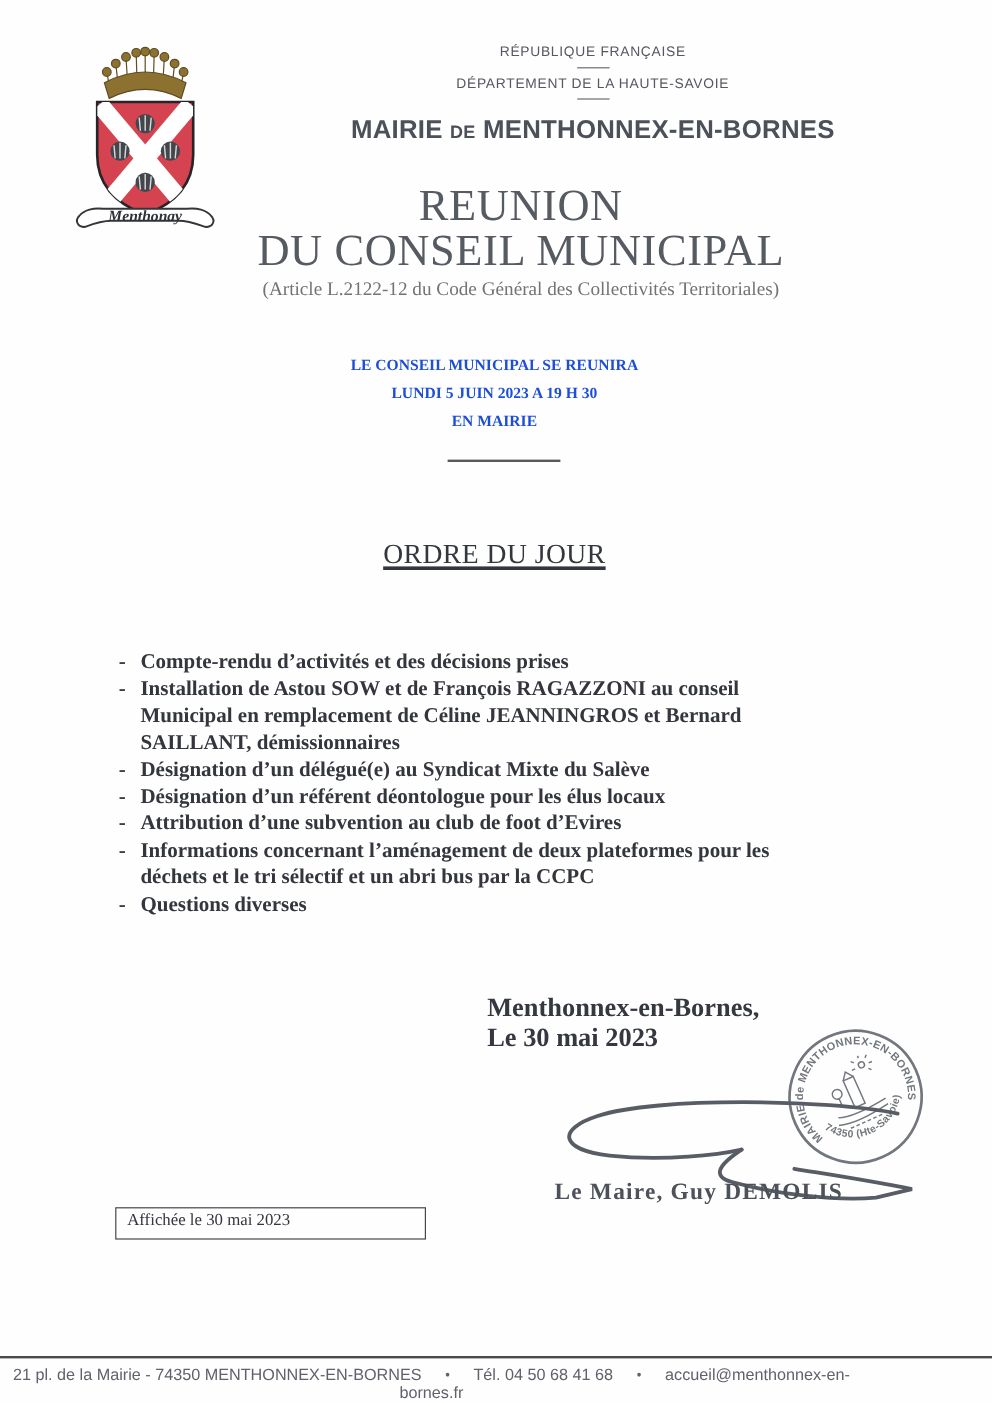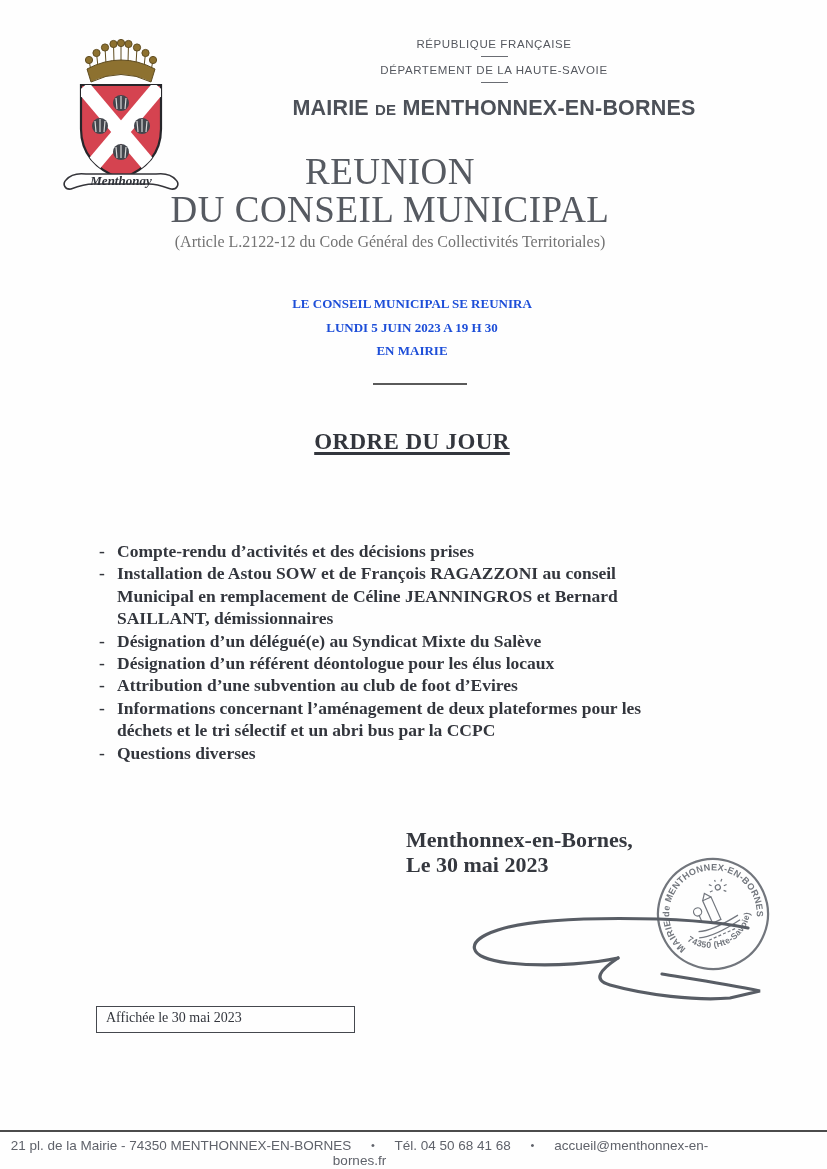--- a/index.html
+++ b/index.html
@@ -10,31 +10,31 @@
   
   .hdr{position:absolute;left:161px;top:38px;width:666px;text-align:center;
        font-family:"Liberation Sans",sans-serif;color:#55585f;}
   .hdr-line{font-size:11.5px;letter-spacing:.6px;}
   .hdr-rule{width:27px;border:0;border-top:1.5px solid #6a6d73;margin:6px auto 7px;}
   .mairie{margin-top:13px;font-weight:bold;color:#4c5058;font-size:21.5px;letter-spacing:.2px;}
   .mairie .de{font-size:15px;}
   
   .coat{position:absolute;left:60px;top:33px;width:122px;height:158px;}
   
-  .title{position:absolute;left:0;top:153px;width:780px;text-align:center;color:#565a61;}
+  .title{position:absolute;left:0;top:153px;width:780px;text-align:center;color:#565a61;padding-left:44px;}
   .t-line{font-size:37px;line-height:38px;letter-spacing:.5px;}
   .t-sub{font-size:16px;margin-top:4px;color:#737373;}
   
   .meeting{position:absolute;left:0;top:292px;width:824px;text-align:center;
            font-weight:bold;font-size:13px;line-height:23.5px;color:#1d4ed8;}
   .meeting-rule{position:absolute;left:373px;top:375px;width:94px;border:0;border-top:2px solid #5a5a5a;}
   
   .ordre{position:absolute;left:0;top:429px;width:824px;text-align:center;color:#33363d;}
-  .ordre-h{font-size:23px;font-weight:bold;letter-spacing:.4px;text-decoration:underline;
-           text-decoration-thickness:2.5px;text-underline-offset:3px;}
+  .ordre-h{font-size:23px;font-weight:normal;letter-spacing:.4px;text-decoration:underline;
+           text-decoration-thickness:2.5px;text-underline-offset:3px;margin-top:20px;}
   .ordre-sub{font-size:15px;margin-top:4px;}
   
   .agenda{position:absolute;left:99px;top:540px;width:585px;}
   .ag-item{display:flex;gap:11px;font-weight:bold;font-size:17.5px;line-height:22.4px;color:#33363d;}
   .ag-dash{flex:0 0 7px;}
   .ag-text{flex:1;}
   
   .place-date{position:absolute;left:406px;top:828px;font-weight:bold;font-size:22px;
               line-height:24.5px;color:#35383f;}
   
@@ -207,20 +207,21 @@
     </g>
   </svg>
 
   <svg class="signature" viewBox="0 0 330 95">
     <g fill="none" stroke="#585d65" stroke-width="3.2" stroke-linecap="round">
       <path d="M298,14 C240,2 96,0 48,16 C14,27 16,44 58,49 C104,54 150,48 168,44"></path>
       <path d="M168,44 C150,56 142,66 160,71 C196,81 246,87 280,84 L310,77 C276,70 236,64 212,60"></path>
     </g>
   </svg>
 
+  <div class="signer">Le Maire, Guy DEMOLIS</div>
 
   <div class="posted">Affichée le 30 mai 2023</div>
 
   <hr class="footer-rule">
   <div class="footer">
     <span>21 pl. de la Mairie - 74350 MENTHONNEX-EN-BORNES</span>
     <span class="sep">•</span>
     <span>Tél. 04 50 68 41 68</span>
     <span class="sep">•</span>
     <span>accueil@menthonnex-en-bornes.fr</span>

